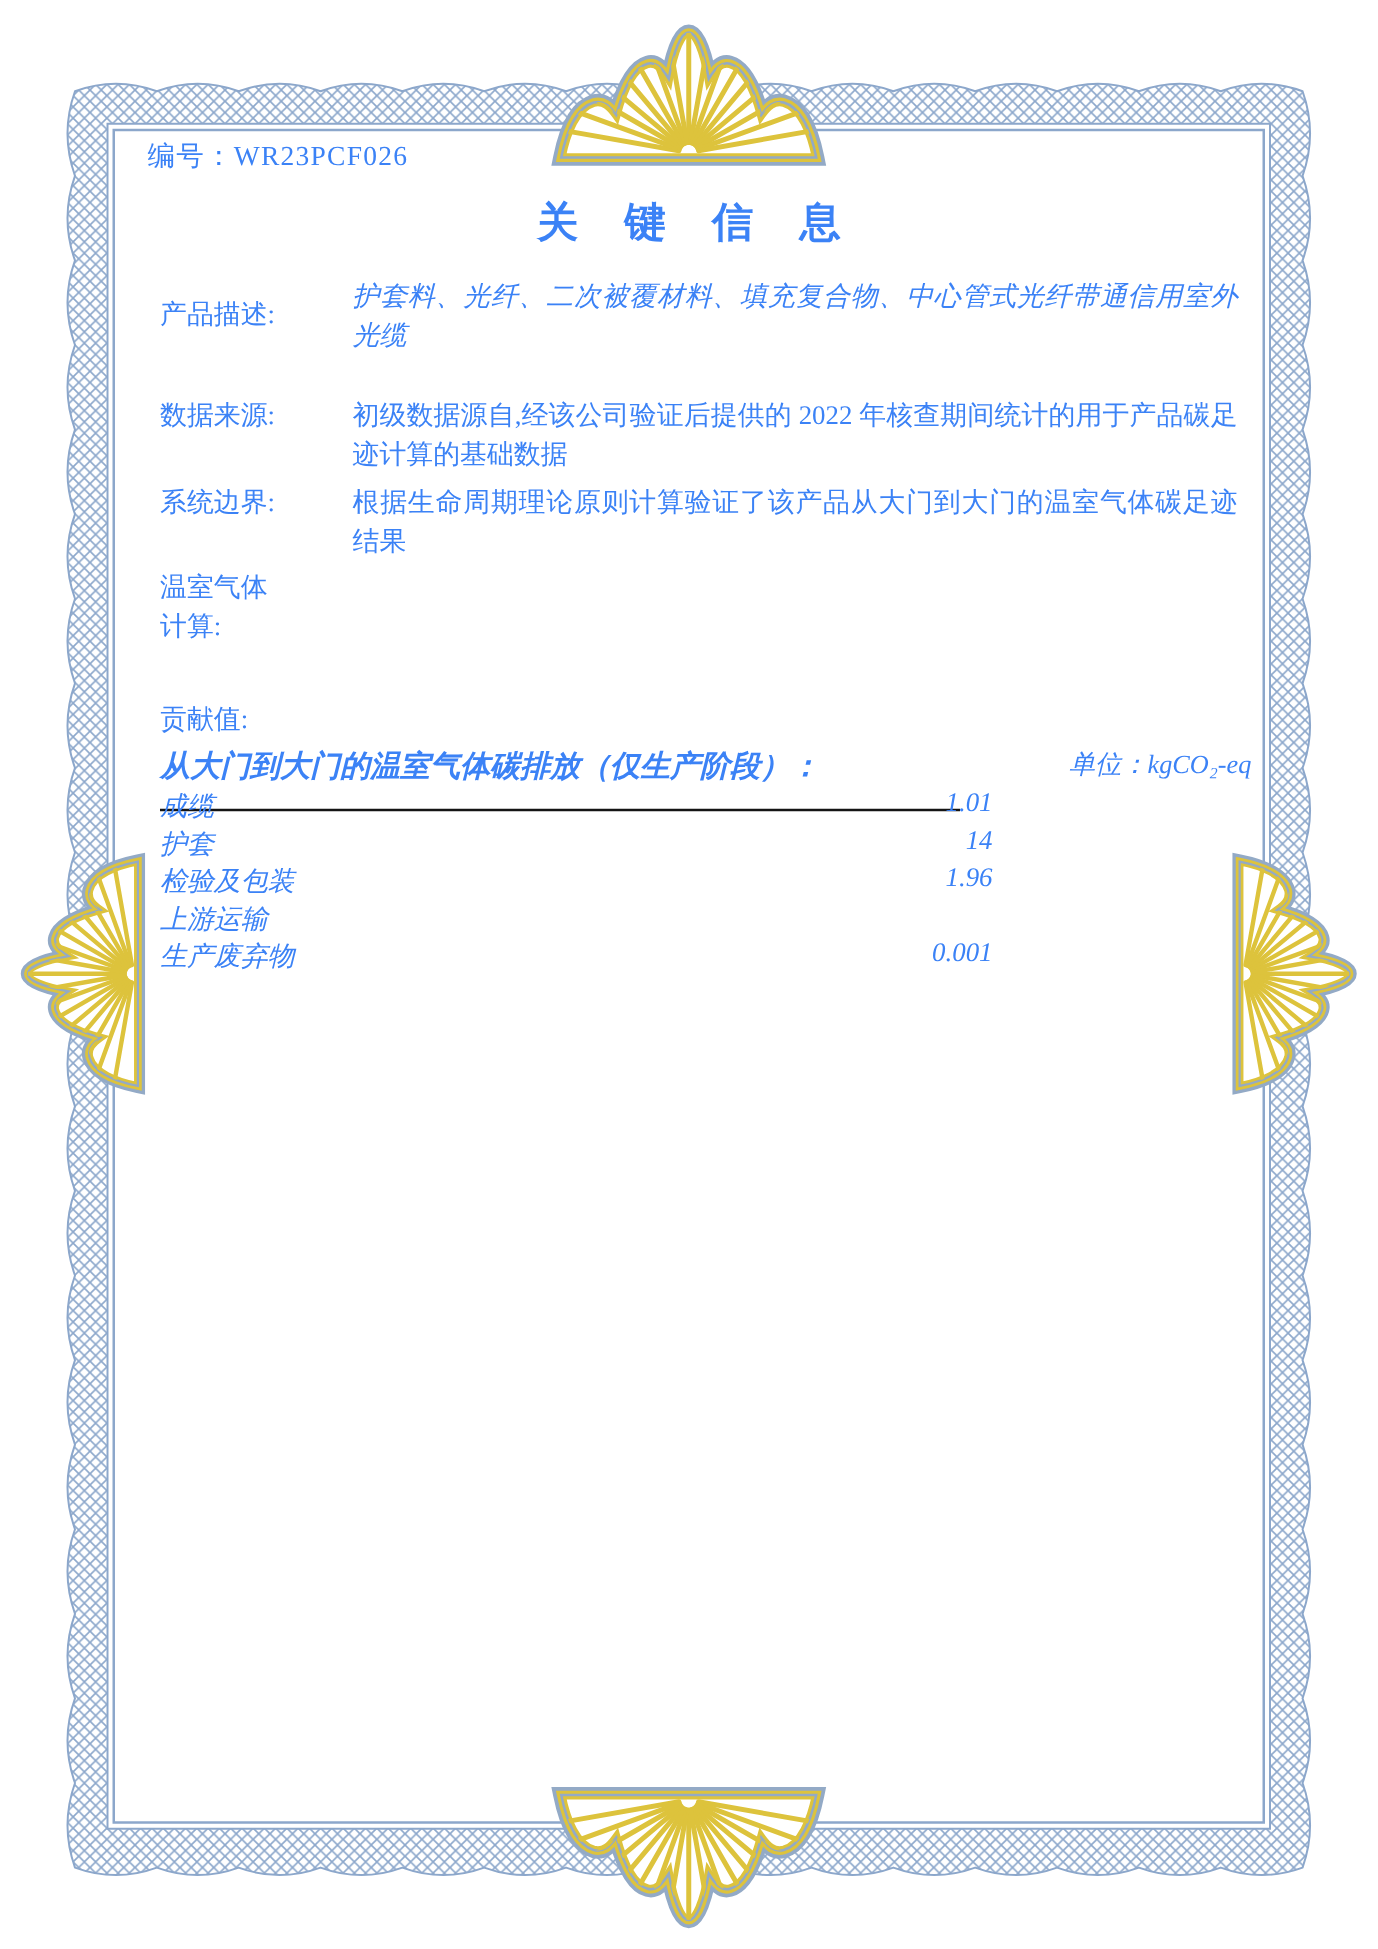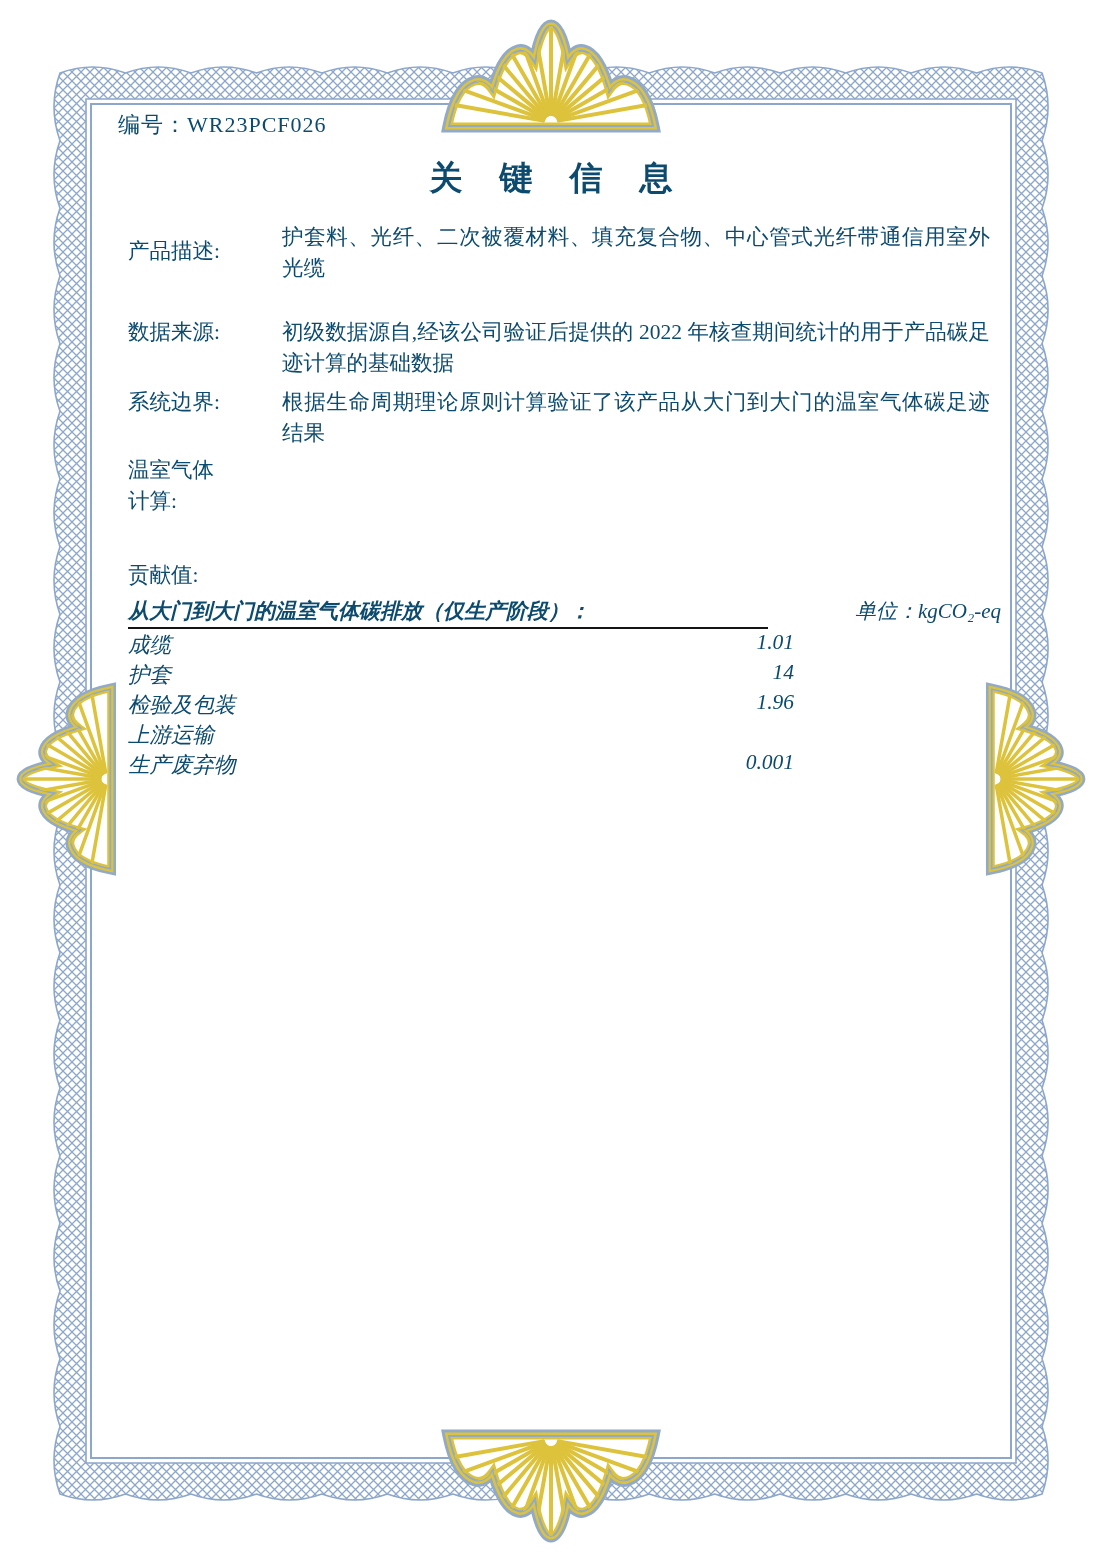--- a/index.html
+++ b/index.html
@@ -1,33 +1,33 @@
 <!DOCTYPE html>
 <html><head>
 <meta charset="utf-8">
 <style>
   html,body{margin:0;padding:0;background:#ffffff;}
   .page{
     position:relative;width:1102px;height:1559px;background:#ffffff;overflow:hidden;
-    font-family:"Liberation Serif","DejaVu Serif",serif;color:#0c4a6e;
+    font-family:"Liberation Serif","DejaVu Serif",serif;color:#3b82f6;
   }
   .border-svg{position:absolute;left:0;top:0;width:1102px;height:1559px;}
   .abs{position:absolute;}
   .doc-number{left:118px;top:110px;font-size:22px;letter-spacing:1px;}
   .title{left:0;top:156px;width:1102px;text-align:center;font-size:33px;font-weight:bold;
          letter-spacing:37px;text-indent:37px;}
   .field-label{left:128px;width:98px;font-size:21.5px;line-height:31px;}
   .field-value{left:282px;width:708px;font-size:21.5px;line-height:30.5px;text-align:justify;}
-  .fl-1{top:236px;} .fv-1{top:222px;}
+  .fl-1{top:236px;} .fv-1{top:222px;font-style:italic;}
   .fl-2{top:317px;} .fv-2{top:317px;}
   .fl-3{top:387px;} .fv-3{top:387px;}
   .fl-4{top:455px;} .fv-4{top:455px;}
   .fl-5{top:560px;}
-  .tbl-header-label{left:128px;top:597px;width:640px;font-size:21px;font-weight:bold;
-      font-style:italic;border-bottom:2.5px solid #141414;padding-bottom:2px;}
+  .tbl-header-label{left:128px;top:597px;width:640px;font-size:24px;font-weight:bold;
+      font-style:italic;border-bottom:2.5px solid #141414;padding-bottom:18px;}
   .tbl-value-row{left:128px;width:666px;text-align:right;font-size:21.5px;font-style:italic;}
   .tv-hdr{top:597px;font-weight:bold;}
   .tv-hdr .num{text-decoration:underline;text-decoration-thickness:2.5px;text-underline-offset:4px;}
   .tbl-unit{left:855px;top:597px;font-size:21px;font-style:italic;}
   .tbl-row-label{left:128px;font-size:21.5px;font-style:italic;}
   .tr-1{top:630px;} .tr-2{top:660px;text-align:right;} .tr-3{top:690px;} .tr-4{top:720px;} .tr-5{top:750px;}
 </style>
 </head>
 <body>
 

